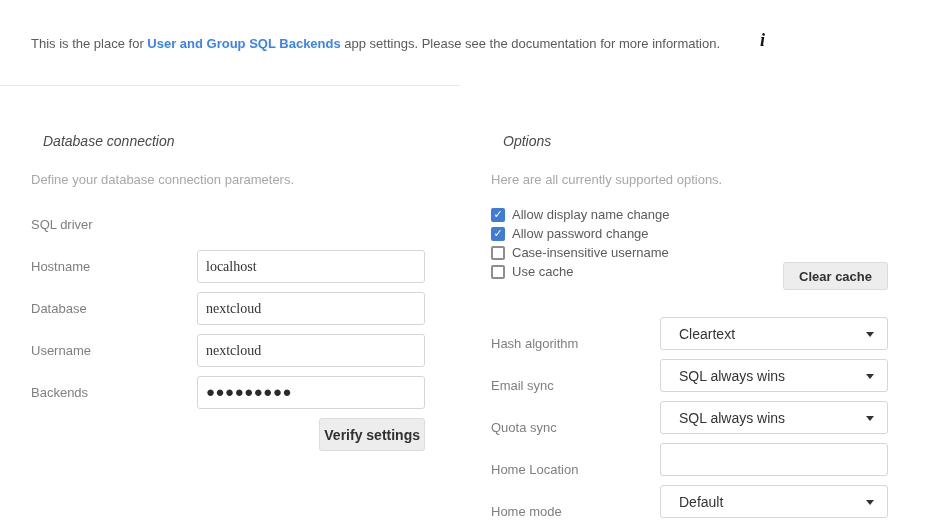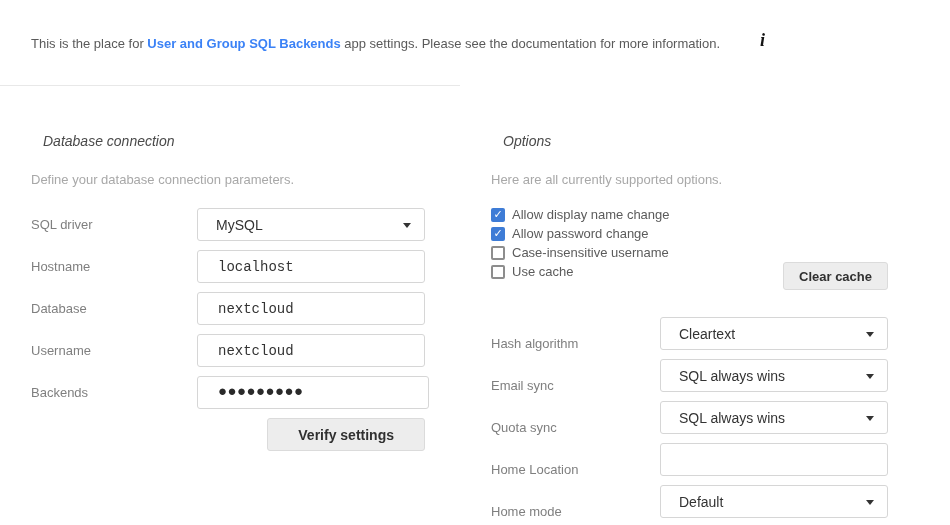--- a/index.html
+++ b/index.html
@@ -46,22 +46,22 @@
   .flabel { font-size: 13px; color: var(--label-text, #7f7f7f); flex-shrink: 0; }
   .col-left  .flabel { width: 124px; }
   .col-right .flabel { width: 127px; margin-top: 20px; }
 
   .field {
     width: 270px; height: 33px;
     border: 1px solid var(--field-border, #d6d6d6);
     border-radius: 3px; background: #fff;
   }
   input.field {
-    padding: 0 20px; font-size: 14px; color: var(--value-text, #333);
-    font-family: Liberation Mono, monospace; outline: none;
+    padding: 0 8px; font-size: 14px; color: var(--value-text, #333);
+    font-family: Liberation Serif, serif; outline: none;
   }
   input.field.pw { font-size: 15px; letter-spacing: 0.5px; color: #2a2a2a; }
 
   .select-field {
     position: relative; display: flex; align-items: center;
     padding: 0 30px 0 18px; cursor: pointer;
   }
   .select-value { font-size: 14px; color: var(--value-text, #333); white-space: nowrap; }
   .caret {
     position: absolute; right: 13px; top: 50%; margin-top: -2px;
@@ -70,21 +70,21 @@
     border-top: 5px solid #333;
   }
 
   
   .btn {
     background: var(--button-bg, #ededed);
     border: 1px solid var(--button-border, #dbdbdb);
     border-radius: 3px; color: #303030;
     font-family: inherit; font-weight: 700; cursor: pointer; text-align: right;
   }
-  .verify-btn { height: 33px; padding: 0 30px; font-size: 14px; }
+  .verify-btn { height: 33px; padding: 0 4px; font-size: 14px; }
   .button-row { justify-content: flex-end; }
   .clear-cache-btn {
     position: absolute; top: 145px; right: 0;
     height: 28px; padding: 0 15px; font-size: 13px;
   }
 
   
   .checkbox-list { margin-top: 18px; position: relative; }
   .checkbox-row { display: flex; align-items: center; height: 19px; cursor: pointer; }
   .cb {
@@ -107,24 +107,20 @@
   <div class="divider"></div>
 
   <div class="col col-left">
     <h2 class="section-title">Database connection</h2>
     <p class="subtitle">Define your database connection parameters.</p>
 
     <div class="db-form">
 
       <div class="form-row">
         <label class="flabel">SQL driver</label>
-        <div class="field select-field">
-          <span class="select-value">MySQL</span>
-          <span class="caret"></span>
-        </div>
       </div>
 
       <div class="form-row">
         <label class="flabel">Hostname</label>
         <input class="field" type="text" value="localhost" style="">
       </div>
 
       <div class="form-row">
         <label class="flabel">Database</label>
         <input class="field" type="text" value="nextcloud" style="">

